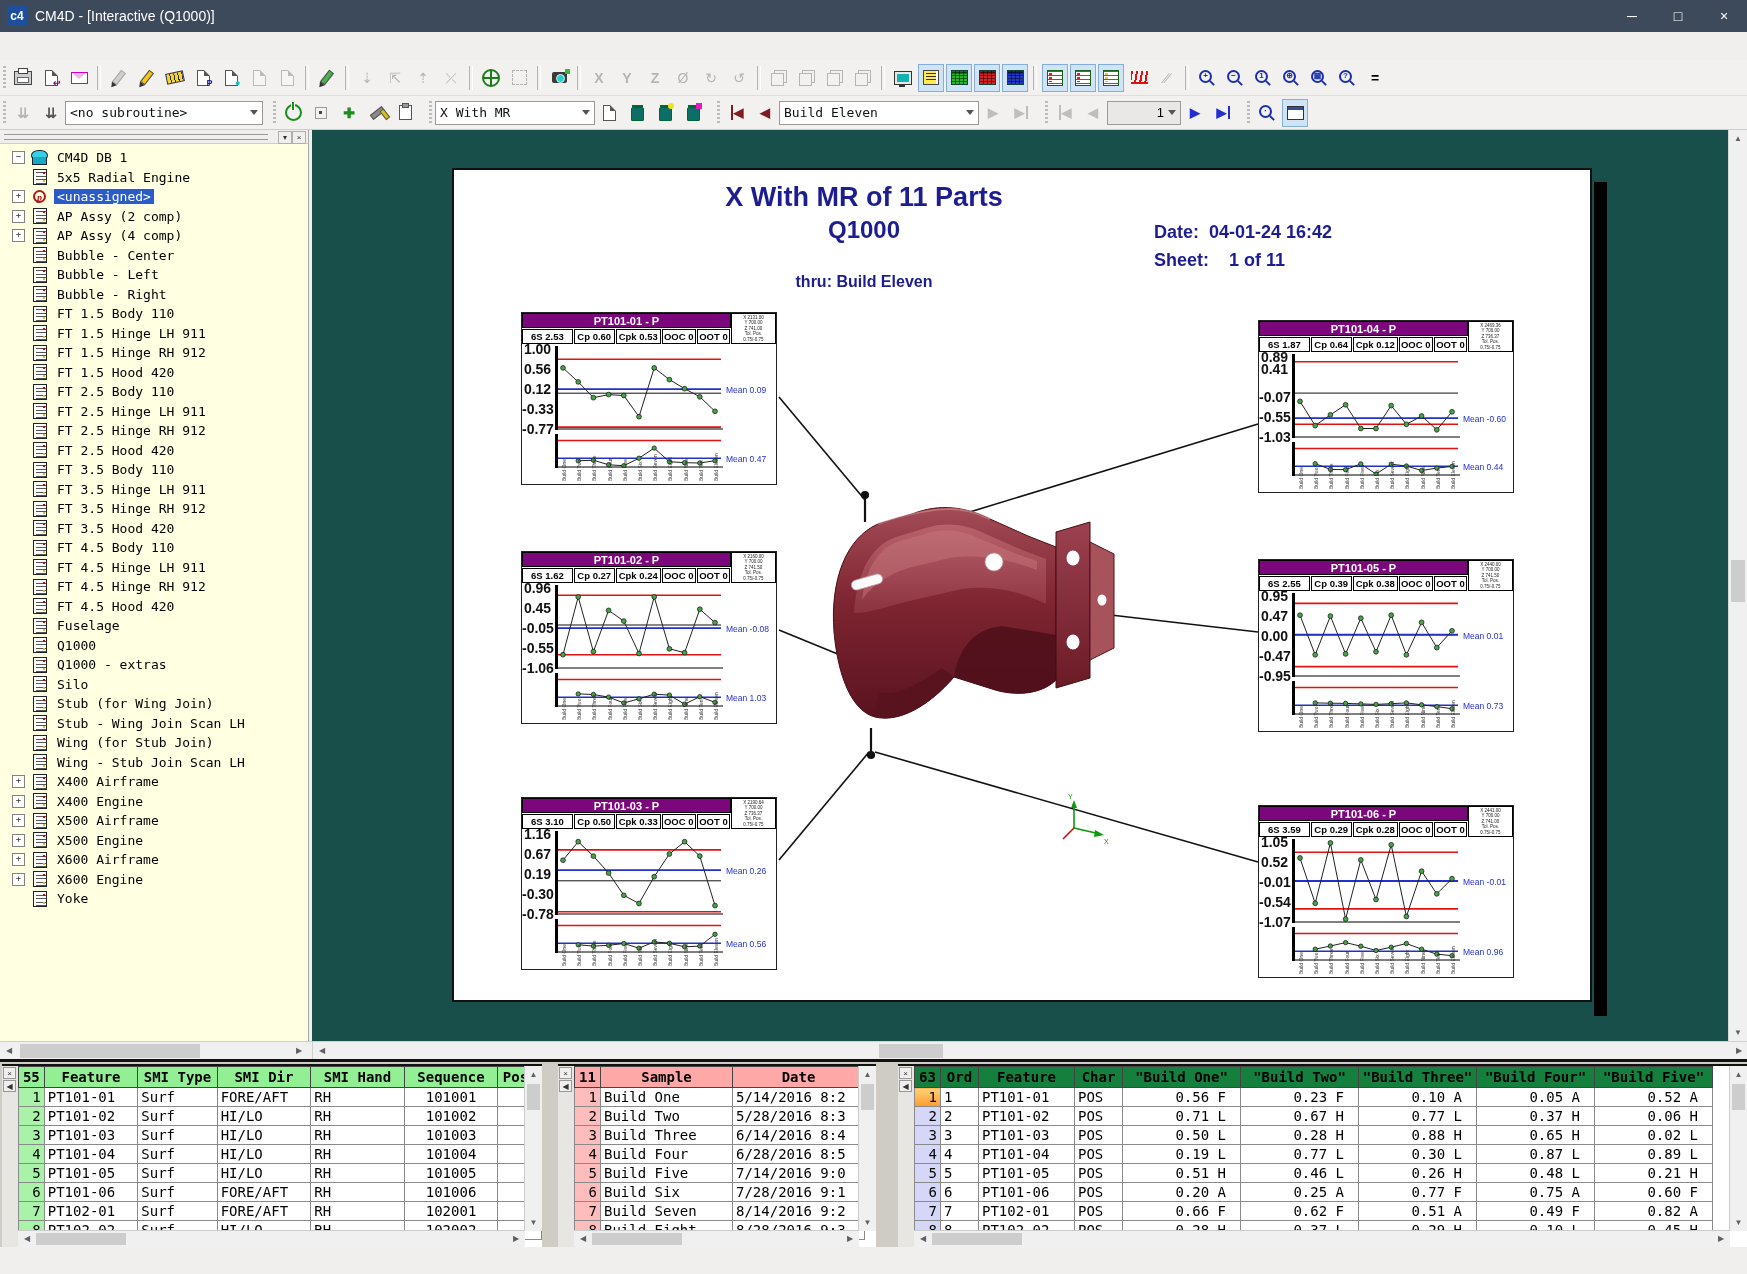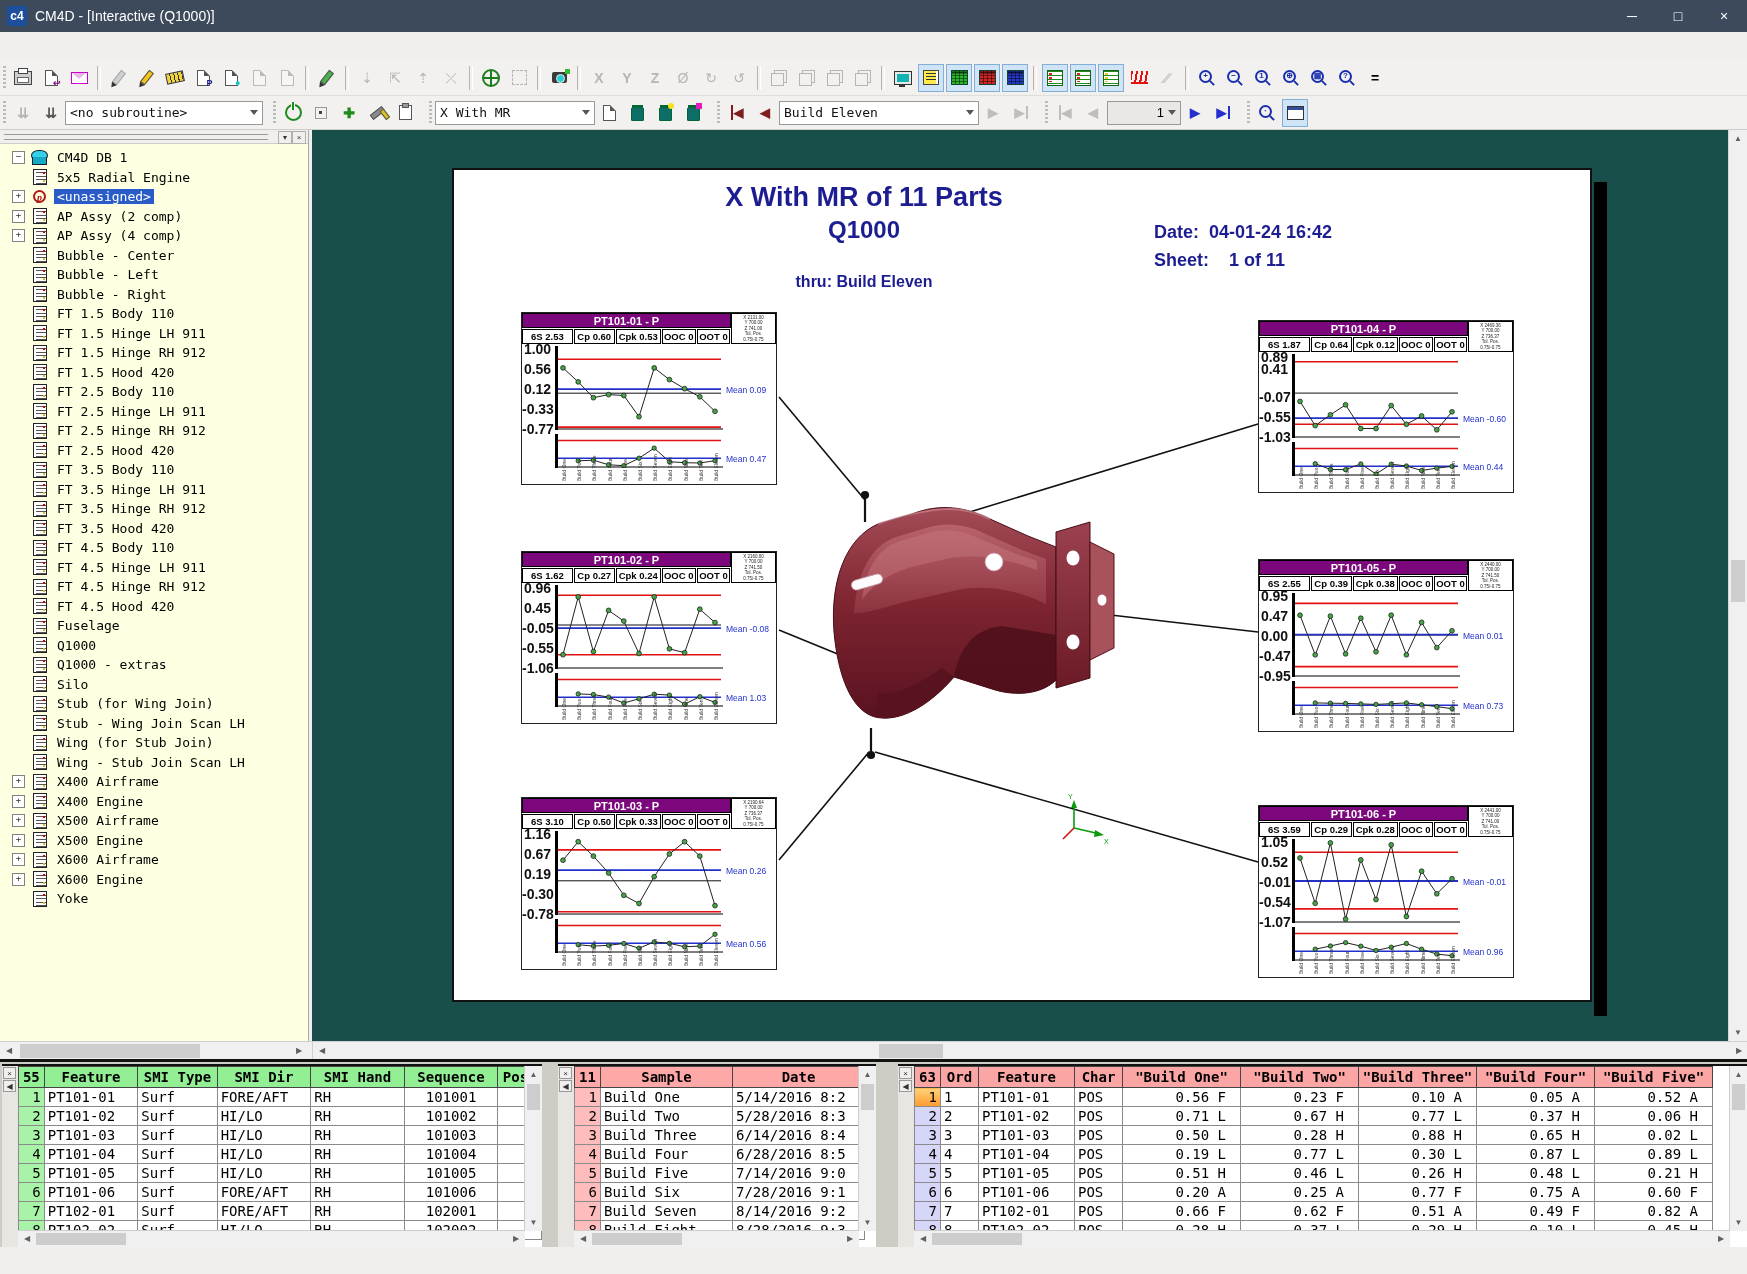--- a/index.html
+++ b/index.html
@@ -140,21 +140,21 @@
   .hs .sbtn{top:0;height:18px;line-height:18px;}
   
   #tablesregion{position:absolute;left:0;top:1059px;width:1747px;height:185px;background:#cfccc5;border-top:3px solid #111;}
   .tpane{position:absolute;top:2px;height:181px;background:#fff;border-top:2px solid #111;overflow:hidden;}
   .paneb{position:absolute;left:0;top:0;width:16px;height:100%;background:#e8e6e2;}
   .pb{width:13px;height:12px;margin:1px;background:#f0efed;border:1px solid #9a9896;font-size:8px;line-height:11px;text-align:center;color:#333;box-sizing:border-box;}
   .dgrid{position:absolute;left:16px;top:0;border-collapse:collapse;font-family:"DejaVu Sans Mono",monospace;font-size:14px;color:#000;table-layout:fixed;}
   .dgrid td{border:1px solid #8a8a8a;height:19px;padding:0 3px;overflow:hidden;white-space:nowrap;box-sizing:border-box;}
   .dgrid tr.hdr td{border:1px solid #444;font-weight:bold;text-align:center;height:21px;}
   .rn{text-align:right;}
-  .th-green{background:#93ef93;} .th-pink{background:#ffa8a8;} .th-blue{background:#fca5a5;margin-left:11px;}
+  .th-green{background:#93ef93;} .th-pink{background:#ffa8a8;} .th-blue{background:#15803d;margin-left:11px;}
   .rn-green{background:#a9f3a9;} .rn-pink{background:#ffbcbc;} .rn-blue{background:#d6d6f8;}
   .rn-sel{background:linear-gradient(#ffd27a,#ff9b2e);}
   .pane-vs{position:absolute;right:0;top:0;width:17px;bottom:16px;background:#f0f0f0;border-left:1px solid #ccc;}
   .pane-hs{position:absolute;left:16px;right:17px;bottom:0;height:16px;background:#f0f0f0;border-top:1px solid #ccc;}
   .pane-hs .sbtn{height:16px;line-height:16px;}
   
   #statusbar{position:absolute;left:0;top:1246px;width:1747px;height:28px;background:#f0efed;border-top:1px solid #d5d3cf;display:flex;align-items:center;justify-content:flex-end;font-size:12.5px;color:#111;}
   .stseg{border:1px solid;border-color:#aaa #fff #fff #aaa;background:#f0efed;height:20px;line-height:20px;padding:0 8px;margin-right:3px;white-space:pre;}
   #stgrip{width:16px;height:100%;background:linear-gradient(135deg,transparent 50%,#b8b6b2 50% 55%,transparent 55% 65%,#b8b6b2 65% 70%,transparent 70% 80%,#b8b6b2 80% 85%,transparent 85%);}
 </style>

